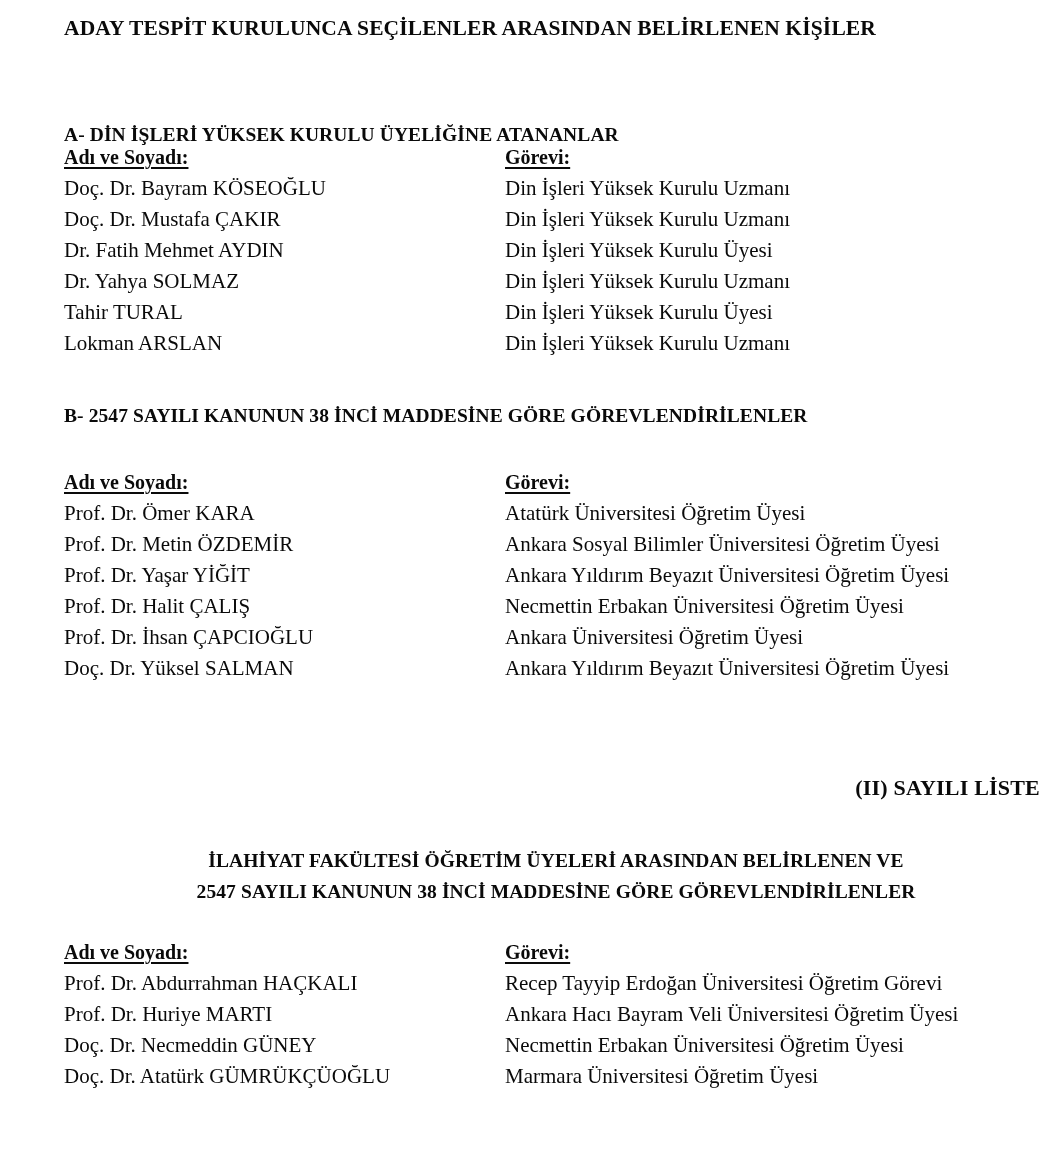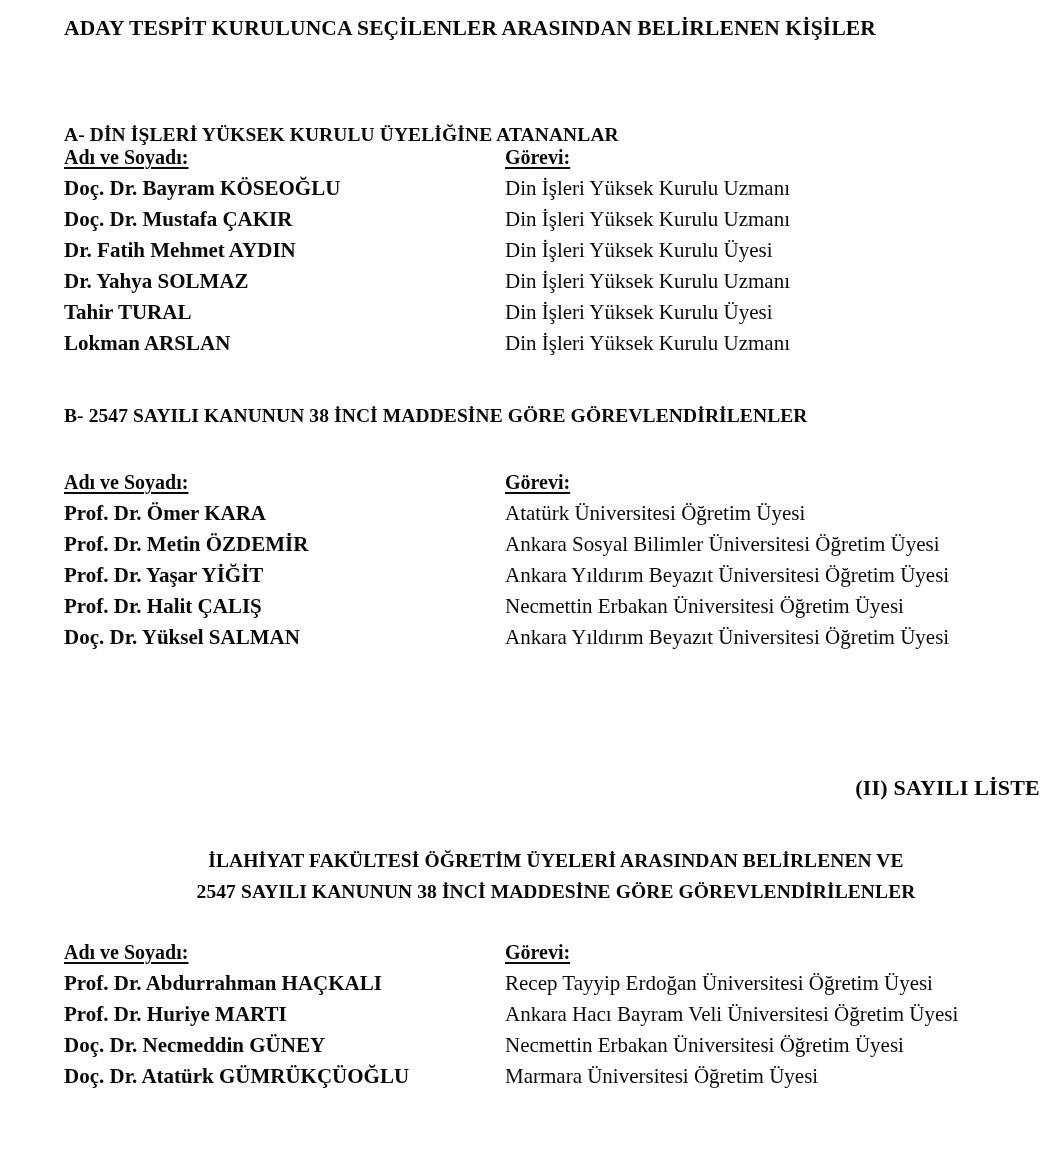--- a/index.html
+++ b/index.html
@@ -74,21 +74,20 @@
     height: 31px;
     line-height: 31px;
   }
   .tbl .c-name {
     position: absolute;
     left: 0;
     top: 0;
     width: 440px;
     font-size: 21px;
     white-space: nowrap;
-    font-weight: bold;
   }
   .tbl .c-role {
     position: absolute;
     left: 441px;
     top: 0;
     width: 520px;
     font-size: 21px;
     white-space: nowrap;
   }
   .tbl .head .c-name,
@@ -156,40 +155,44 @@
     </div>
     <div class="row">
       <span class="c-name">Prof. Dr. Yaşar YİĞİT</span>
       <span class="c-role">Ankara Yıldırım Beyazıt Üniversitesi Öğretim Üyesi</span>
     </div>
     <div class="row">
       <span class="c-name">Prof. Dr. Halit ÇALIŞ</span>
       <span class="c-role">Necmettin Erbakan Üniversitesi Öğretim Üyesi</span>
     </div>
     <div class="row">
+      <span class="c-name">Prof. Dr. İhsan ÇAPCIOĞLU</span>
+      <span class="c-role">Ankara Üniversitesi Öğretim Üyesi</span>
+    </div>
+    <div class="row">
       <span class="c-name">Doç. Dr. Yüksel SALMAN</span>
       <span class="c-role">Ankara Yıldırım Beyazıt Üniversitesi Öğretim Üyesi</span>
     </div>
   </div>
 
   <div class="center-head" style="top:775px;">(II) SAYILI LİSTE</div>
 
   <div class="center-sub" style="top:845px;margin-left:36px;">
     <div>İLAHİYAT FAKÜLTESİ ÖĞRETİM ÜYELERİ ARASINDAN BELİRLENEN VE</div>
     <div>2547 SAYILI KANUNUN 38 İNCİ MADDESİNE GÖRE GÖREVLENDİRİLENLER</div>
   </div>
 
   <div class="tbl" style="top:937px;">
     <div class="row head">
       <span class="c-name">Adı ve Soyadı:</span>
       <span class="c-role">Görevi:</span>
     </div>
     <div class="row">
       <span class="c-name">Prof. Dr. Abdurrahman HAÇKALI</span>
-      <span class="c-role">Recep Tayyip Erdoğan Üniversitesi Öğretim Üyesi</span>
+      <span class="c-role">Recep Tayyip Erdoğan Üniversitesi Öğretim Görevi</span>
     </div>
     <div class="row">
       <span class="c-name">Prof. Dr. Huriye MARTI</span>
       <span class="c-role">Ankara Hacı Bayram Veli Üniversitesi Öğretim Üyesi</span>
     </div>
     <div class="row">
       <span class="c-name">Doç. Dr. Necmeddin GÜNEY</span>
       <span class="c-role">Necmettin Erbakan Üniversitesi Öğretim Üyesi</span>
     </div>
     <div class="row">

